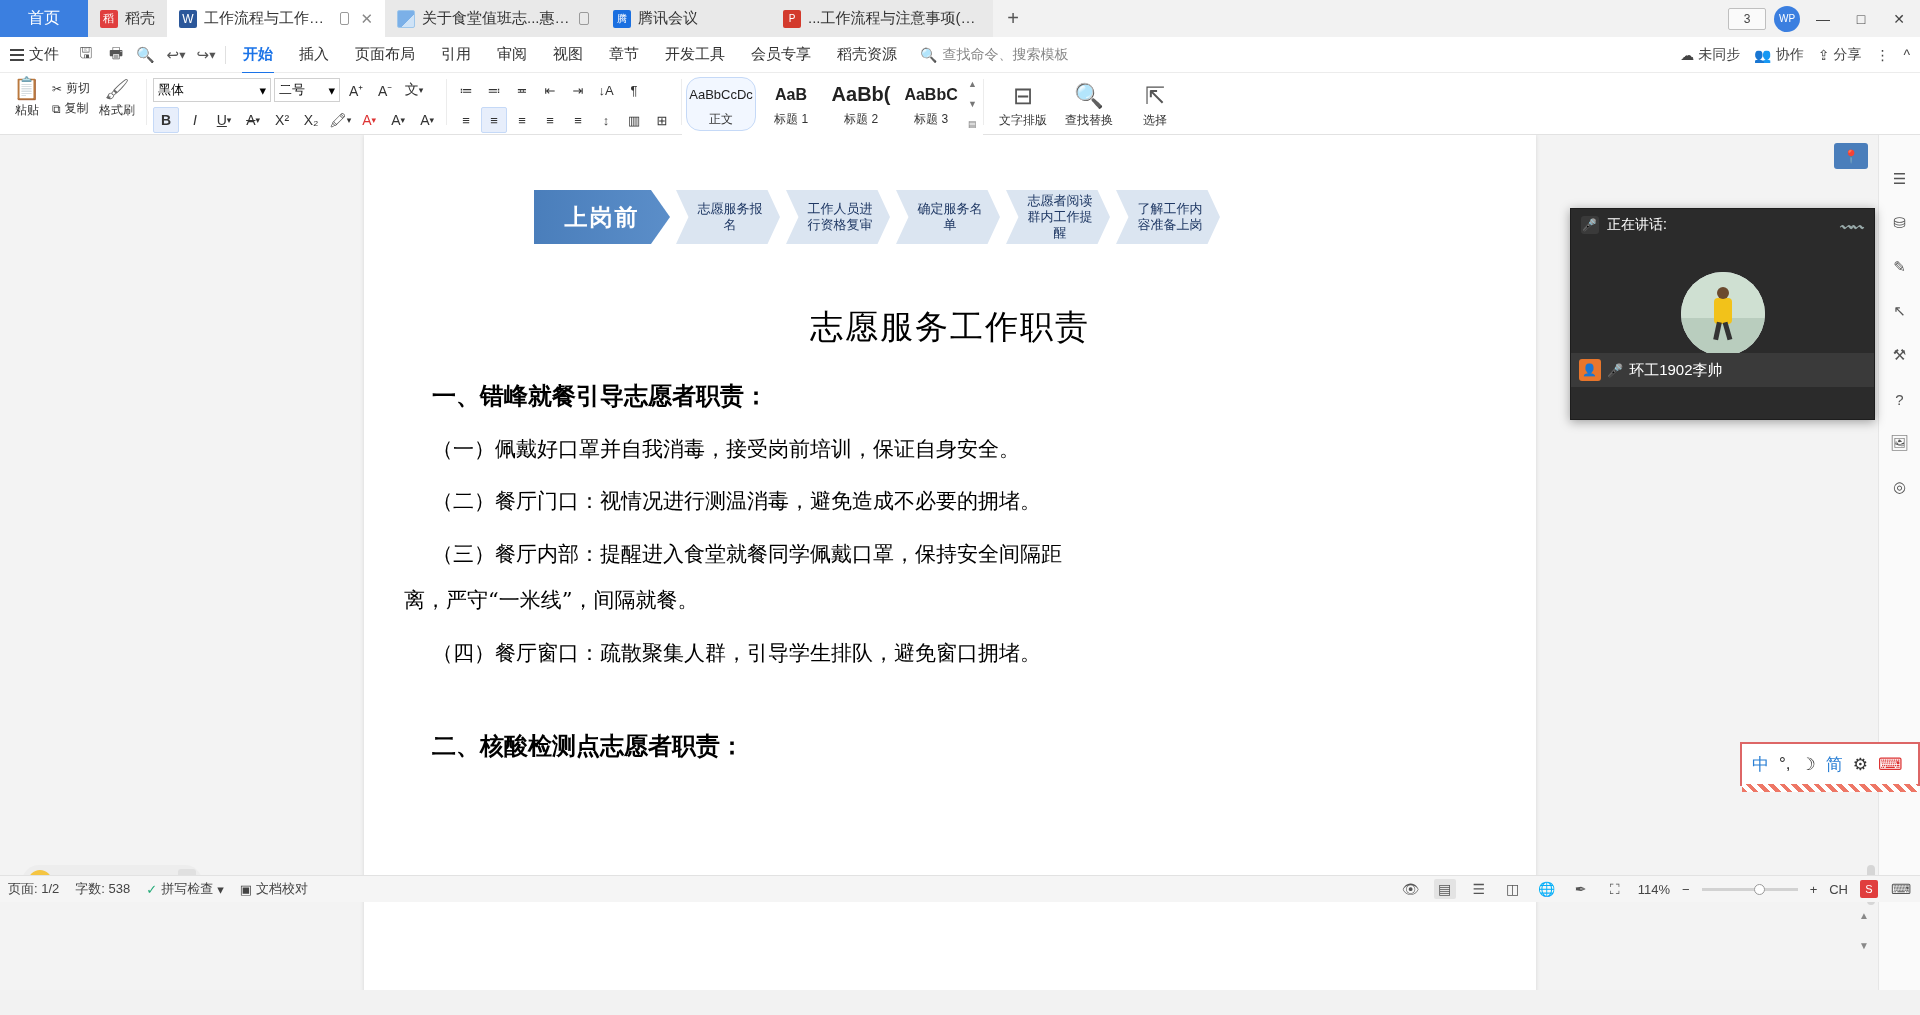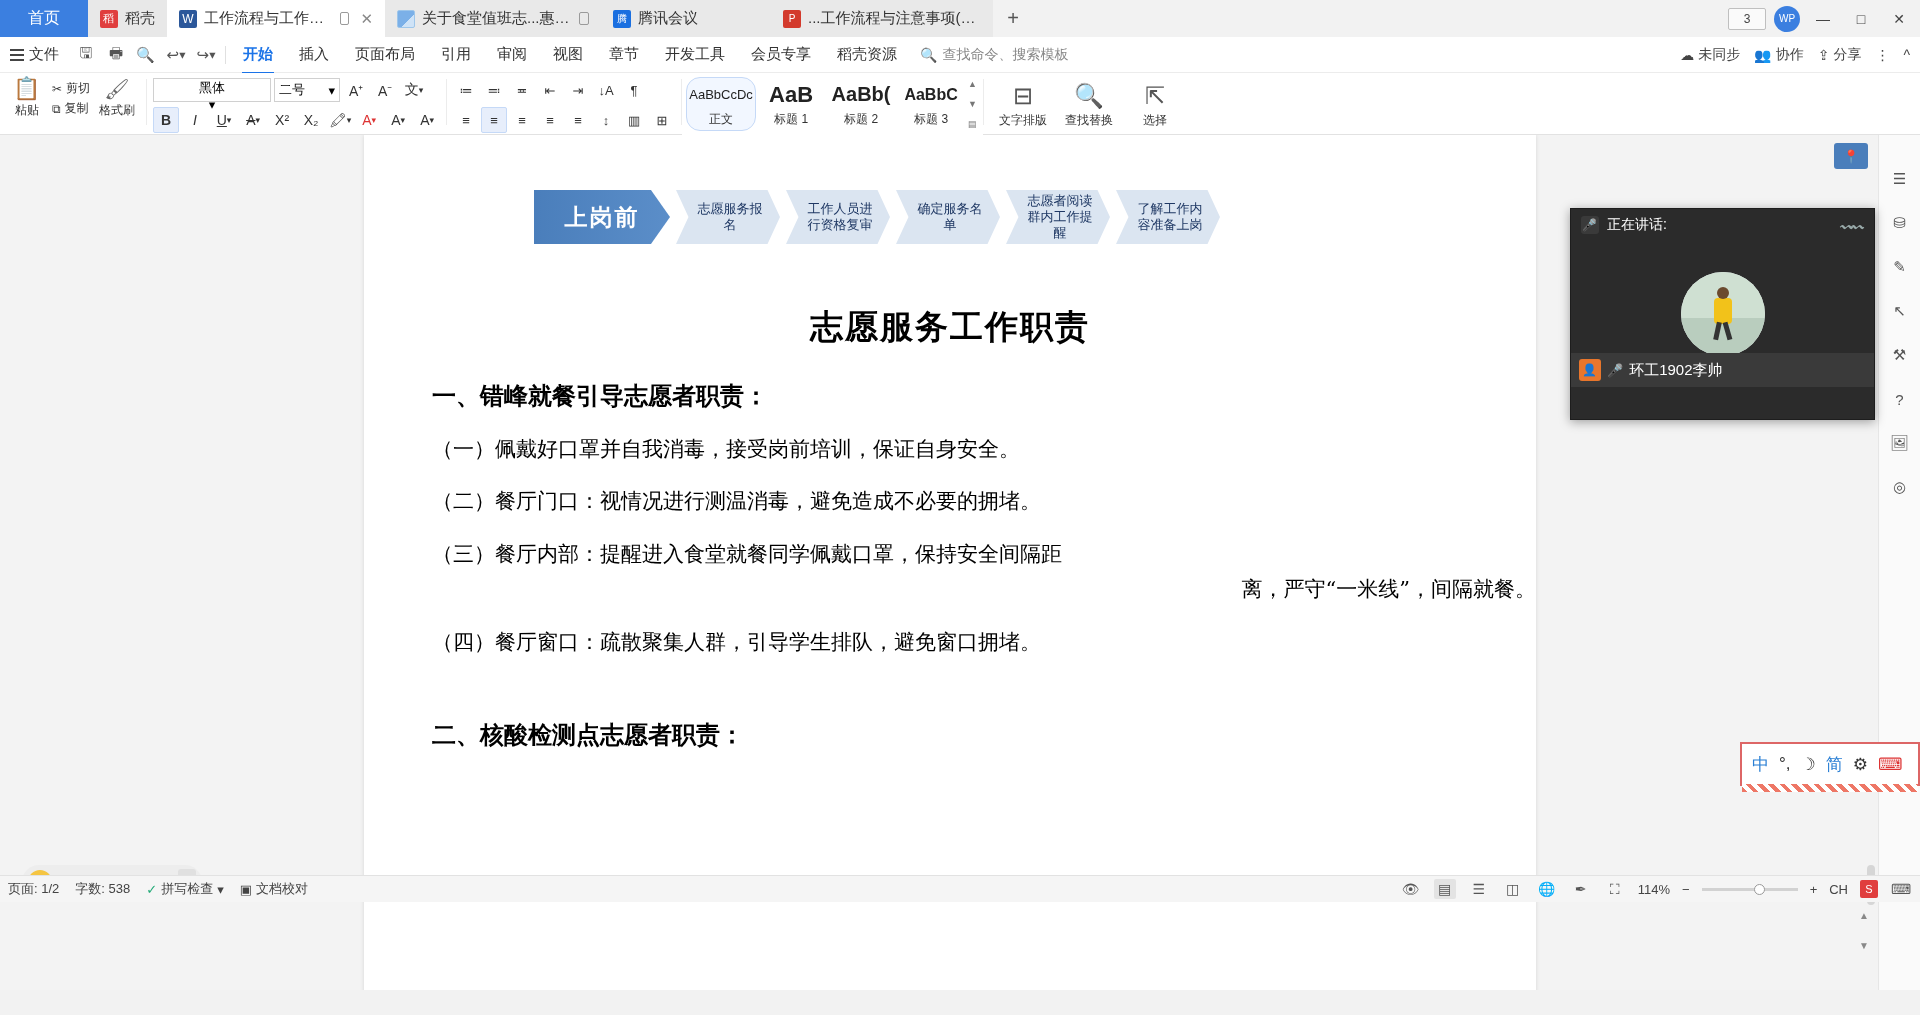--- a/index.html
+++ b/index.html
@@ -76,35 +76,35 @@
   .clip-paste { display:flex; flex-direction:column; align-items:center; width: 42px; font-size: 12px; color:#333; }
   .clip-paste .big { font-size: 22px; color:#666; line-height: 26px; }
   .clip-col { display:flex; flex-direction:column; justify-content:center; gap:3px; font-size:12px; color:#333; padding-top:4px;}
   .clip-col div { display:flex; align-items:center; gap:4px; }
   .fmt-brush { display:flex; flex-direction:column; align-items:center; width:46px; font-size:12px; color:#333; }
   .fmt-brush .big { font-size: 20px; color:#666; line-height: 26px; }
 
   .fontarea { display:flex; flex-direction:column; gap:4px; padding: 4px 6px; }
   .fontrow { display:flex; align-items:center; gap:3px; }
   .fsel { height: 24px; border:1px solid #d0d0d0; background:#fff; font-size:13px; display:flex; align-items:center; padding:0 4px; justify-content:space-between;}
-  .fsel.name { width: 118px; flex-direction: column; }
+  .fsel.name { width: 118px; }
   .fsel.size { width: 66px; }
   .fbtn { width: 26px; height: 26px; display:flex; align-items:center; justify-content:center; font-size:14px; color:#333; }
   .fbtn.bold { font-weight:bold; background:#e7eefb; border:1px solid #c5d9f7; border-radius:2px;}
   .fbtn small { font-size:9px; }
 
   .para { display:flex; flex-direction:column; gap:4px; padding: 4px 6px; }
   .prow { display:flex; align-items:center; gap:2px; }
   .pbtn { width:26px; height:26px; display:flex; align-items:center; justify-content:center; font-size:13px; color:#333; }
   .pbtn.active { background:#e7eefb; border:1px solid #c5d9f7; border-radius:2px; }
 
   .styles { display:flex; align-items:center; gap:0; padding: 2px 4px; background:#fff; }
   .style-item { width: 70px; height: 54px; display:flex; flex-direction:column; align-items:center; justify-content:center; gap:2px; }
   .style-item .prev { font-size: 13px; color:#222; height: 28px; display:flex; align-items:center; }
-  .style-item .prev.h1 { font-size: 22px; font-weight:bold; }
+  .style-item .prev.h1 { font-size: 16px; font-weight:bold; }
   .style-item .prev.h2 { font-size: 20px; font-weight:bold; }
   .style-item .prev.h3 { font-size: 16px; font-weight:bold; }
   .style-item .nm { font-size: 12px; color:#333; }
   .style-item.sel { border:1px solid #c5d9f7; background:#f2f7ff; border-radius:14px; }
   .style-scroll { display:flex; flex-direction:column; justify-content:space-between; height: 54px; font-size:9px; color:#777; padding: 2px; }
 
   .bigbtn { display:flex; flex-direction:column; align-items:center; justify-content:center; width: 66px; height:58px; font-size:12px; color:#333; gap:2px;}
   .bigbtn .big { font-size: 24px; color:#555; line-height: 28px; }
 
   
@@ -124,25 +124,25 @@
     letter-spacing: 2px;
   }
   .flow-step {
     height: 54px; background:#dbe5f1; color:#1f3864; font-size: 13px;
     display:flex; align-items:center; justify-content:center; text-align:center;
     clip-path: polygon(0 0, 88% 0, 100% 50%, 88% 100%, 0 100%, 12% 50%);
     margin-left: -10px; padding: 0 14px 0 18px; line-height:1.25;
   }
   .flow-step.w1 { width: 104px; }
 
-  .doc-title { text-align:center; font-size: 33px; font-weight:bold; color:#000; margin: 170px 0 0 0;
+  .doc-title { text-align:center; font-size: 33px; font-weight:normal; color:#000; margin: 170px 0 0 0;
      font-family:"DejaVu Serif", serif; letter-spacing:2px;}
   .doc-h2 { font-size: 24px; font-weight:bold; margin: 30px 0 0 68px; font-family:"DejaVu Serif", serif;}
   .doc-p { font-size: 21px; margin: 22px 0 0 68px; font-family:"DejaVu Serif", serif; line-height: 1.45; color:#000; }
-  .doc-p.cont { margin-top: 5px; margin-left: 40px; text-align: right;}
+  .doc-p.cont { margin-top: 16px; margin-left: 40px;}
 
   
   .right-rail {
     position:absolute; right:0; top: 135px; width: 42px; height: 855px; background:#fafafa;
     border-left:1px solid #e6e6e6; display:flex; flex-direction:column; align-items:center; padding-top: 30px; gap: 16px;
   }
   .rail-btn { width: 28px; height:28px; display:flex; align-items:center; justify-content:center; color:#555; font-size:15px; }
   .loc-chip {
     position:absolute; right: 52px; top: 8px; width: 34px; height: 26px; background:#4a7ebb; color:#fff;
     display:flex; align-items:center; justify-content:center; border-radius:3px; font-size:13px;

